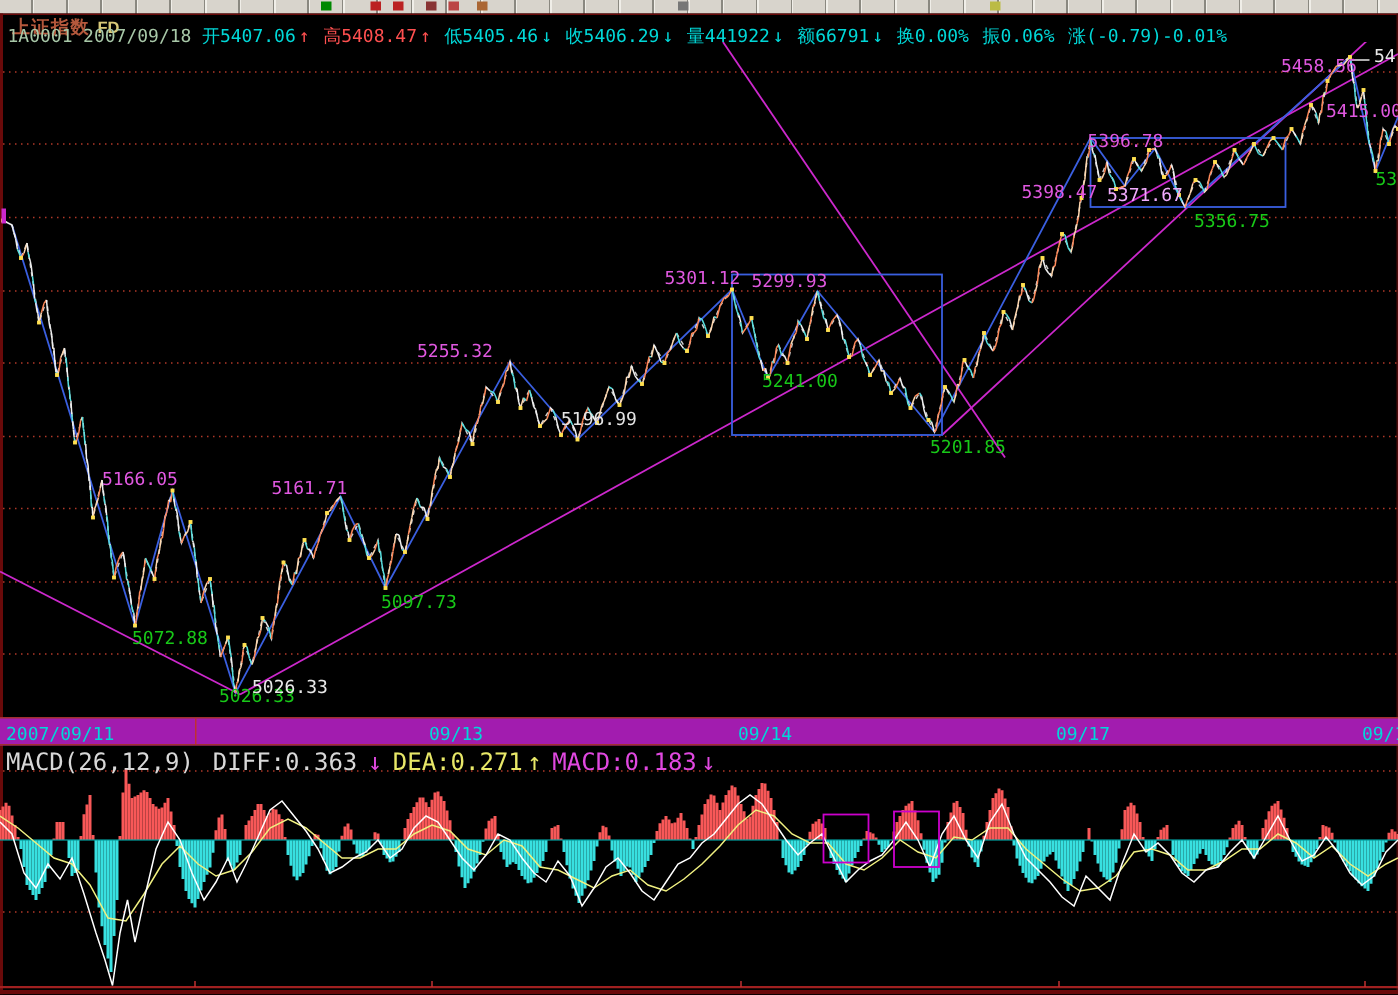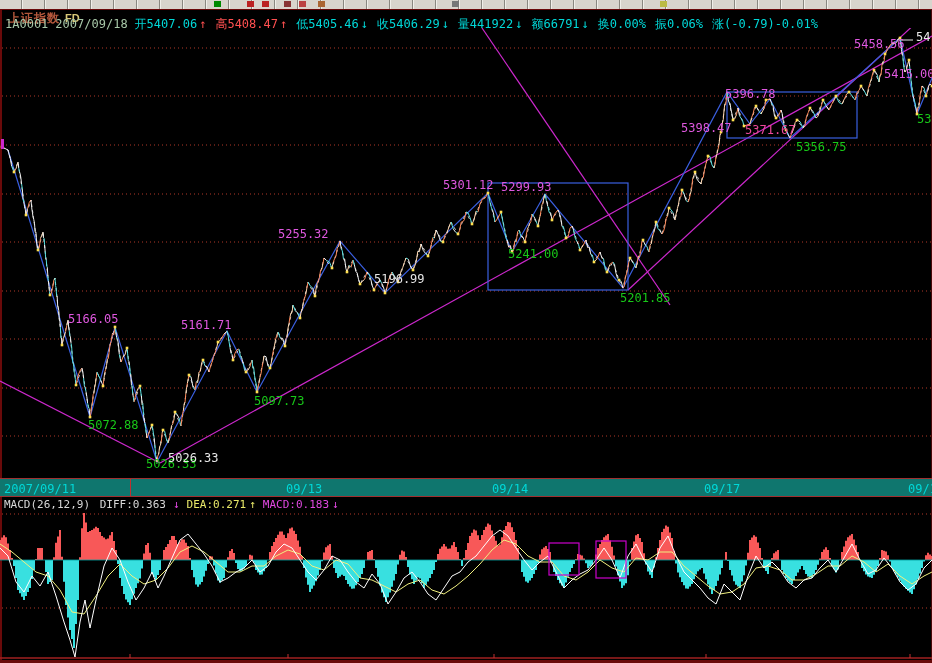--- a/index.html
+++ b/index.html
@@ -21,27 +21,27 @@
   #info-line{position:absolute;left:5px;top:16px;height:14px;font-size:12px;white-space:nowrap;
     font-family:"DejaVu Sans Mono","Liberation Mono",monospace;}
   #info-line span{margin-right:2px;}
   .sp{margin-right:7px !important;}
   
   #main-chart{position:absolute;left:0;top:28px;width:932px;height:450px;}
   #main-svg,#macd-svg{position:absolute;left:0;top:0;}
   .price-label{position:absolute;font-size:12px;line-height:12px;white-space:nowrap;
     font-family:"DejaVu Sans Mono","Liberation Mono",monospace;}
   
-  #date-band{position:absolute;left:0;top:478px;width:932px;height:19px;background:#0f766e;
+  #date-band{position:absolute;left:0;top:478px;width:932px;height:19px;background:#a21caf;
     border-top:1px solid #a03030;border-bottom:1px solid #a03030;box-sizing:border-box;}
   .date-label{position:absolute;top:3px;font-size:12px;color:#00d8d8;white-space:nowrap;
     font-family:"DejaVu Sans Mono","Liberation Mono",monospace;}
   #date-tick{position:absolute;left:130px;top:0;width:1px;height:17px;background:#c03030;}
   
-  #macd-line{position:absolute;left:4px;top:498px;height:14px;font-size:11px;white-space:nowrap;
+  #macd-line{position:absolute;left:4px;top:498px;height:14px;font-size:16px;white-space:nowrap;
     font-family:"DejaVu Sans Mono","Liberation Mono",monospace;}
   #macd-line span{margin-right:3px;}
   #macd-panel{position:absolute;left:0;top:513px;width:932px;height:147px;}
   .c-white{color:#d8d8d8}
   .c-magenta{color:#e048e0}.c-yellow{color:#e8e868}
 </style>
 </head>
 <body>
 
 <div id="screen">
@@ -834,21 +834,21 @@
       <div class="price-label" style="left: 725px; top: 60px; color: rgb(224, 88, 224);">5396.78</div>
       <div class="price-label" style="left: 854px; top: 10px; color: rgb(224, 88, 224);">5458.56</div>
       <div class="price-label" style="left: 884px; top: 40px; color: rgb(224, 88, 224);">5415.00</div>
       <div class="price-label" style="left: 88px; top: 391px; color: rgb(24, 200, 24);">5072.88</div>
       <div class="price-label" style="left: 146px; top: 430px; color: rgb(24, 200, 24);">5026.33</div>
       <div class="price-label" style="left: 168px; top: 424px; color: rgb(232, 232, 232);">5026.33</div>
       <div class="price-label" style="left: 254px; top: 367px; color: rgb(24, 200, 24);">5097.73</div>
       <div class="price-label" style="left: 374px; top: 245px; color: #e5e5e5;">5196.99</div>
       <div class="price-label" style="left: 508px; top: 220px; color: rgb(24, 200, 24);">5241.00</div>
       <div class="price-label" style="left: 620px; top: 264px; color: rgb(24, 200, 24);">5201.85</div>
-      <div class="price-label" style="left: 738px; top: 96px; color: #ec4899; margin-left: 7px;">5371.67</div>
+      <div class="price-label" style="left: 738px; top: 96px; color: #f0abfc;">5371.67</div>
       <div class="price-label" style="left: 784px; top: 113px; color: rgb(24, 200, 24); padding-left: 12px;">5356.75</div>
       <div class="price-label" style="left: 917px; top: 85px; color: rgb(24, 200, 24);">537</div>
       <div class="price-label" style="left: 916px; top: 3px; color: rgb(232, 232, 232);">54</div>
     </div>
 
   <div id="date-band">
     <div id="date-tick"></div>
   <div class="date-label" style="left: 4px;">2007/09/11</div>
       <div class="date-label" style="left: 286px;">09/13</div>
       <div class="date-label" style="left: 492px;">09/14</div>

